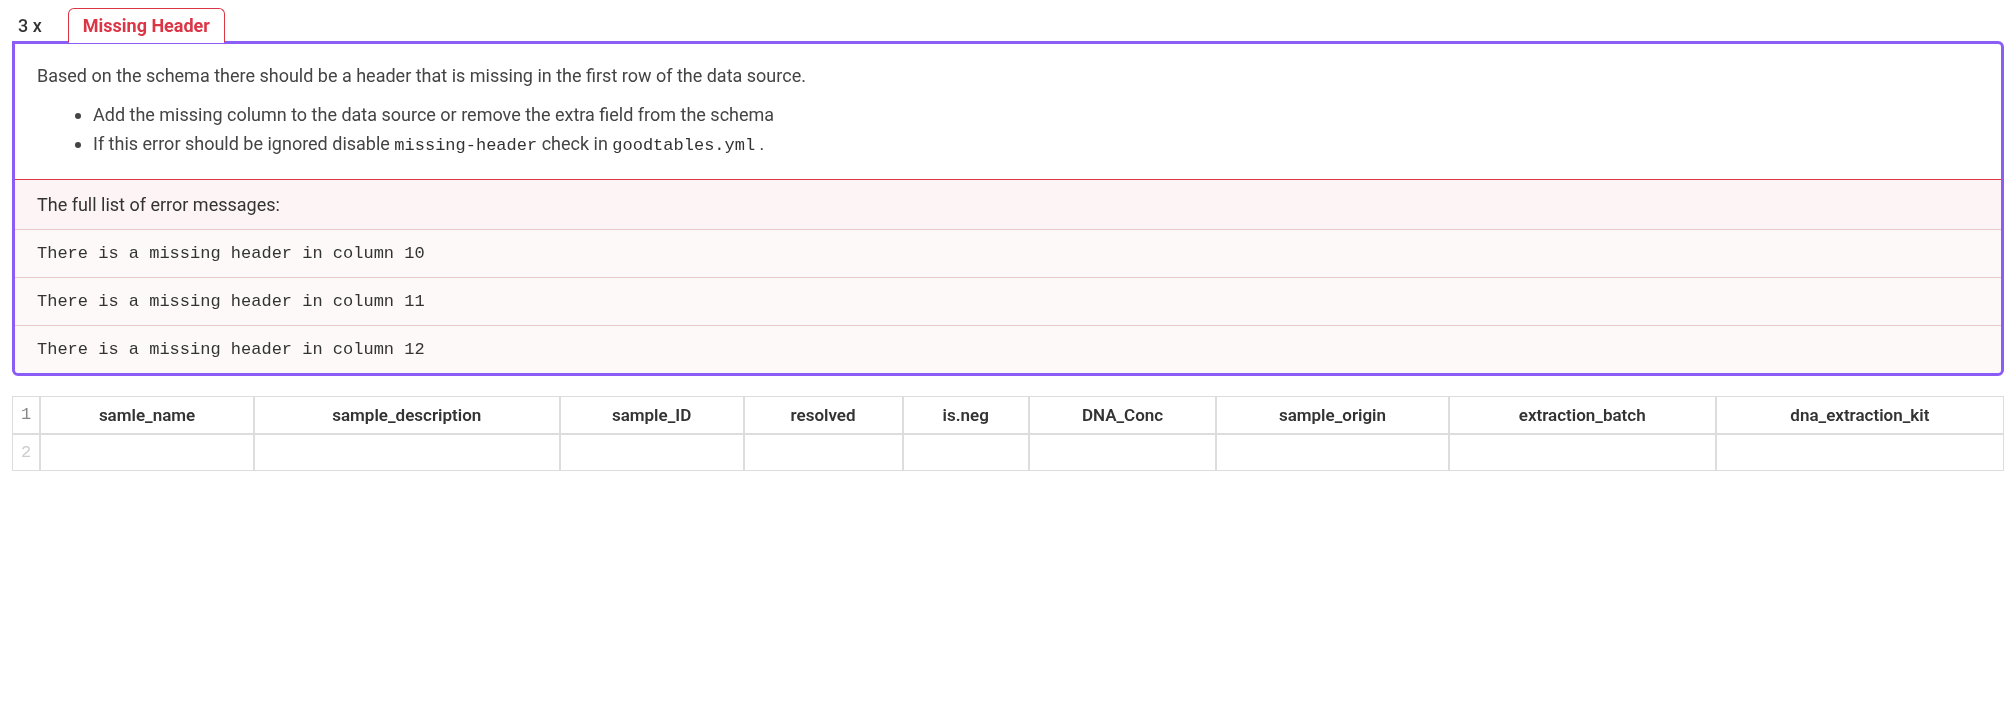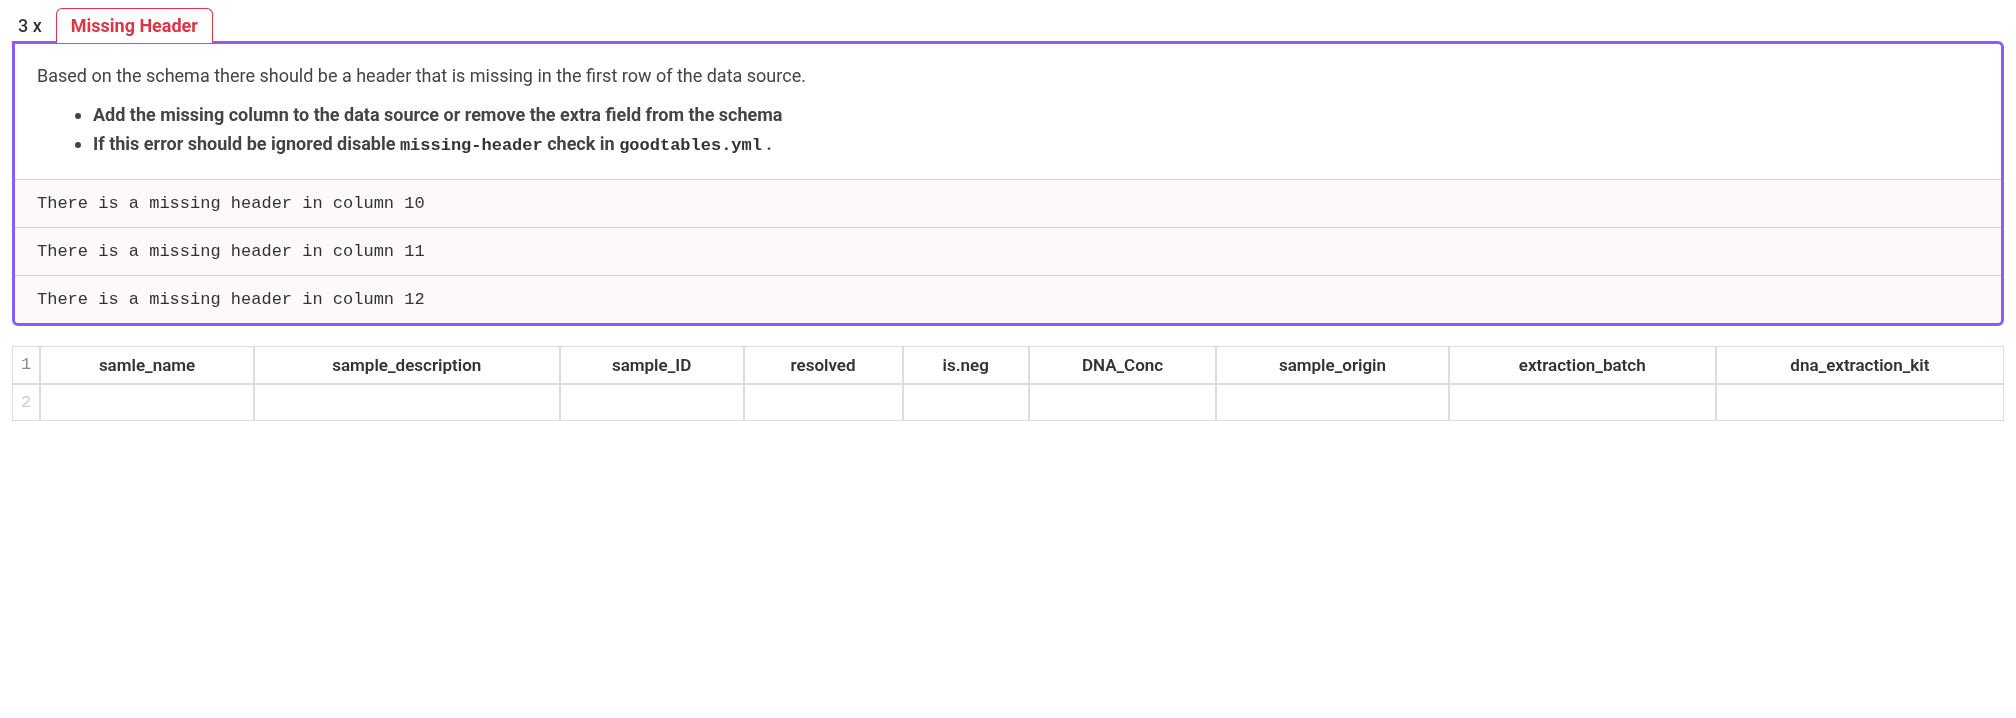--- a/index.html
+++ b/index.html
@@ -10,21 +10,21 @@
     body {
       font-family: -apple-system, BlinkMacSystemFont, "Segoe UI", Roboto, "Helvetica Neue", Arial, sans-serif;
       font-size: 18px;
       color: #333;
       background: #fff;
       padding: 8px 12px;
     }
     .error-header {
       display: flex;
       align-items: center;
-      gap: 8px;
+      gap: 20px;
     }
     .error-count {
       font-weight: 500;
       color: #333;
       padding: 4px 6px;
     }
     .error-tab {
       border: 1px solid #dc3545;
       border-bottom: none;
       border-radius: 6px 6px 0 0;
@@ -53,21 +53,20 @@
       padding: 18px 22px 10px 22px;
       color: #444;
       line-height: 1.5;
     }
     .error-description p {
       margin-bottom: 12px;
     }
     .error-description ul {
       padding-left: 56px;
       margin-bottom: 10px;
-      font-weight: bold;
     }
     .error-description li {
       margin-bottom: 2px;
     }
     .code-inline {
       font-family: "SFMono-Regular", Consolas, "Liberation Mono", Menlo, monospace;
       font-size: 17px;
       color: #333;
     }
     .error-list-title {
@@ -131,20 +130,21 @@
 <div class="error-panel">
   <div class="error-description">
     <p>Based on the schema there should be a header that is missing in the first row of the data source.</p>
     <ul>
       <li>Add the missing column to the data source or remove the extra field from the schema</li>
       <li>
         <span>If this error should be ignored disable </span><span class="code-inline">missing-header</span><span> check in </span><span class="code-inline">goodtables.yml</span><span> .</span>
       </li>
     </ul>
   </div>
+  <div class="error-list-title">The full list of error messages:</div>
   <div class="error-message">There is a missing header in column 10</div>
   <div class="error-message">There is a missing header in column 11</div>
   <div class="error-message">There is a missing header in column 12</div>
 </div>
 
 <table class="data-table">
   <tbody>
       <tr>
     <td class="row-num">1</td>
     <td class="header-cell">samle_name</td>

